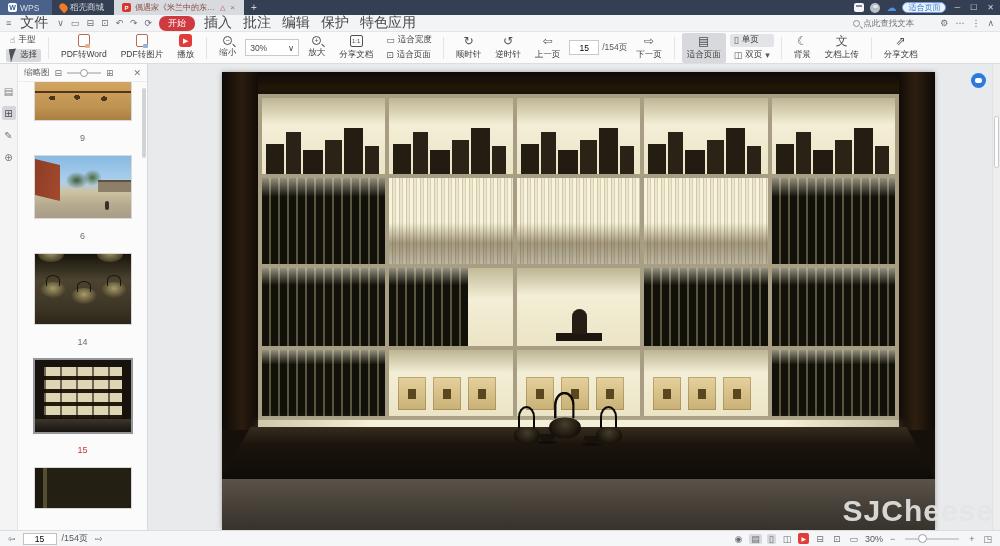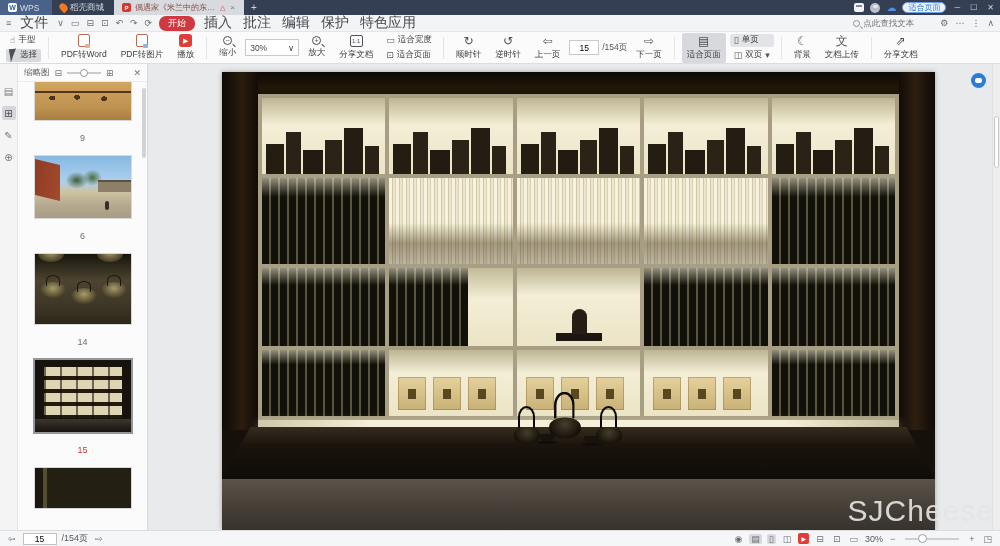--- a/index.html
+++ b/index.html
@@ -104,21 +104,21 @@
      repeating-linear-gradient(180deg,#ddd5b4 0 9px,#231a0e 9px 13px)}
   .t15wrap::after{content:"";position:absolute;left:0;right:0;bottom:0;height:13px;background:linear-gradient(180deg,#3c362c,#171310)}
   .t16{height:40px;background:linear-gradient(90deg,#1c180f 0 8%,#554d30 8% 12%,#241f13 12% 100%);background-color:#241f13}
 
   
   .main{flex:1;position:relative;background:#e9eaeb;overflow:hidden}
   .vscroll{position:absolute;right:0;top:0;bottom:0;width:8px;background:#ededee;border-left:1px solid #e0e1e3}
   .vhandle{position:absolute;left:1px;right:1px;top:52px;height:52px;background:#fdfdfd;border:1px solid #c6c7c9;border-radius:3px}
   .assistant{position:absolute;top:9px;right:14px;width:15px;height:15px;border-radius:50%;background:#2e7ad7;box-shadow:0 0 0 2px #e3ecf9;z-index:5}
   .assistant::after{content:"";position:absolute;left:4px;top:5px;width:7px;height:5px;background:#fff;border-radius:2px}
-  .watermark{position:absolute;right:6px;bottom:2px;font-size:30px;font-weight:normal;letter-spacing:1px;color:rgba(228,228,228,.92);z-index:6}
+  .watermark{position:absolute;right:6px;bottom:2px;font-size:30px;font-weight:bold;letter-spacing:1px;color:rgba(228,228,228,.92);z-index:6}
 
   .page{position:absolute;left:74px;top:8px;width:713px;height:458px;background:#16100a;box-shadow:0 0 5px rgba(0,0,0,.3);overflow:hidden}
   .beam{position:absolute;left:0;right:0;top:0;height:26px;background:linear-gradient(180deg,#0c0906,#221709 60%,#160f08)}
   .pillar{position:absolute;top:0;width:36px;height:358px;background:linear-gradient(90deg,#0e0a06,#2a1c0e 55%,#120c07)}
   .pillar.r{right:0;background:linear-gradient(90deg,#120c07,#2e1f10 45%,#0e0a06)}
   .shelf{position:absolute;left:36px;right:36px;top:22px;height:326px;background:#a79e84;padding:4px;display:flex;flex-direction:column;gap:4px}
   .srow{display:flex;gap:4px}
   .r1{height:76px}.r2{height:86px}.r3{height:78px}.r4{height:66px}
   .cell{flex:1;position:relative;overflow:hidden;background:linear-gradient(180deg,#bdb593 0,#f3eed6 35%,#ebe4c6 100%)}
   .cellboxes{background:

